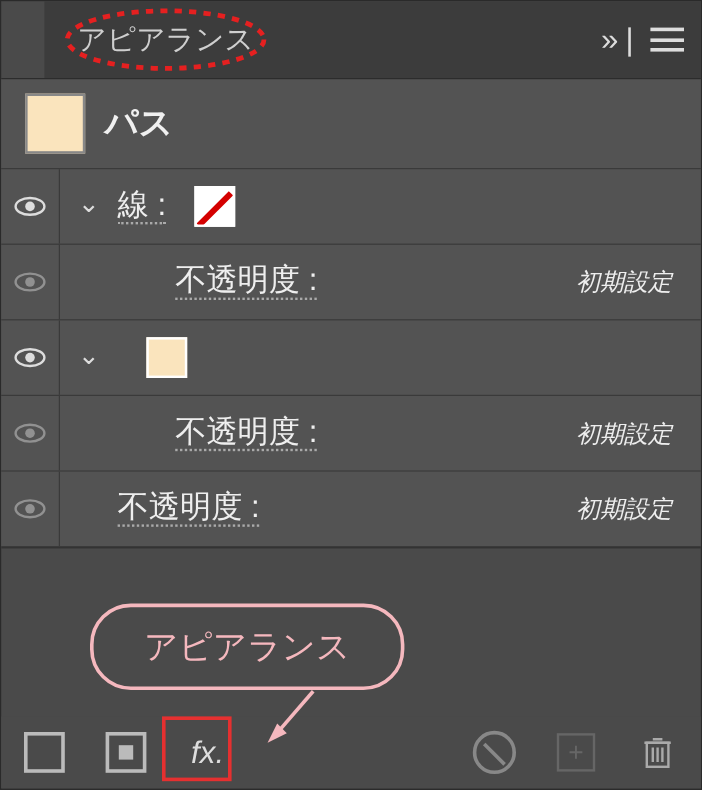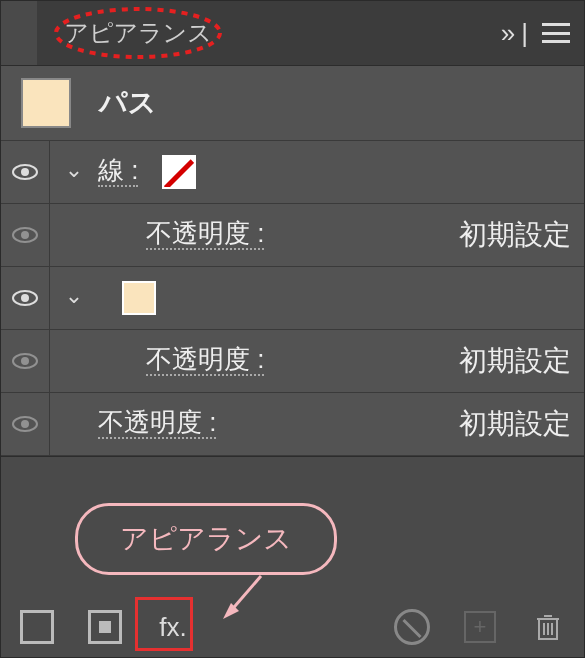--- a/index.html
+++ b/index.html
@@ -12,49 +12,49 @@
   .header-right{display:flex;align-items:center;gap:14px;color:#ddd;font-size:26px;}
   .ham{width:28px;height:20px;display:flex;flex-direction:column;justify-content:space-between;}
   .ham span{display:block;height:3px;background:#ddd;}
   .divider{font-size:26px;color:#ddd;}
   .chev{letter-spacing:-8px;font-size:26px;color:#ddd;}
 
   
   .body{background:#535353;border-top:1px solid #2c2c2c;border-bottom:1px solid #2c2c2c;}
 
   
-  .titlerow{display:flex;align-items:center;height:74px;padding:0 20px;gap:28px;border-bottom:1px solid #3a3a3a;}
+  .titlerow{display:flex;align-items:center;height:74px;padding:0 20px;gap:16px;border-bottom:1px solid #3a3a3a;}
   .swatch-big{width:46px;height:46px;background:#fae4bd;border:2px solid #888;}
   .titlerow .title{font-size:28px;font-weight:bold;color:#f0f0f0;}
 
   
   .row{display:flex;align-items:center;height:62px;border-bottom:1px solid #3a3a3a;padding:0 8px 0 0;}
   .eye-col{width:48px;display:flex;align-items:center;justify-content:center;border-right:1px solid #3a3a3a;height:100%;}
   .eye{width:28px;height:18px;}
   .eye svg{display:block;}
   .arrow-col{width:48px;display:flex;align-items:center;justify-content:center;font-size:22px;color:#ddd;}
   .arrow-col .chv{transform:translateY(-2px);}
   .lbl{font-size:26px;color:#eee;border-bottom:2px dotted #aaa;padding-bottom:2px;line-height:1;}
   .spacer{flex:1;}
   .sw{width:34px;height:34px;border:2px solid #fff;box-sizing:border-box;margin-left:24px;}
   .sw-none{background:#fff;position:relative;overflow:hidden;}
   .sw-none::after{content:"";position:absolute;left:-4px;right:-4px;top:50%;height:5px;background:#d40000;transform:rotate(-45deg);}
   .sw-fill{background:#fae4bd;}
   .indent1{width:96px;}
-  .val{font-size:28px;color:#eee;margin-right:5px;}
+  .val{font-size:20px;color:#eee;margin-right:16px;font-style:italic;}
 
   .dimmed .eye svg{opacity:.45;}
 
   
   .footer{position:absolute;left:0;right:0;bottom:0;height:60px;display:flex;align-items:center;padding:0 16px;gap:28px;background:#4a4a4a;}
   .fbtn{width:40px;height:40px;display:flex;align-items:center;justify-content:center;}
   .sq-outline{width:28px;height:28px;border:3px solid #bbb;}
   .sq-inset{width:28px;height:28px;border:3px solid #bbb;display:flex;align-items:center;justify-content:center;}
   .sq-inset>span{width:12px;height:12px;background:#bbb;}
-  .fx{font-size:26px;color:#ddd;}
+  .fx{font-size:26px;font-style:italic;color:#ddd;}
   .foot-spacer{flex:1;}
   .ban{width:30px;height:30px;border:3px solid #888;border-radius:50%;position:relative;}
   .ban::after{content:"";position:absolute;left:3px;right:3px;top:50%;height:3px;background:#888;transform:rotate(45deg);}
   .plus-sq{width:28px;height:28px;border:2px solid #666;color:#666;display:flex;align-items:center;justify-content:center;font-size:22px;}
   .trash{width:26px;height:28px;}
 
   
   .balloon{position:absolute;left:74px;top:502px;width:256px;height:66px;border:3px solid #f5b8be;border-radius:34px;display:flex;align-items:center;justify-content:center;z-index:5;}
   .balloon-text{font-size:28px;color:#f5b8be;}
   

